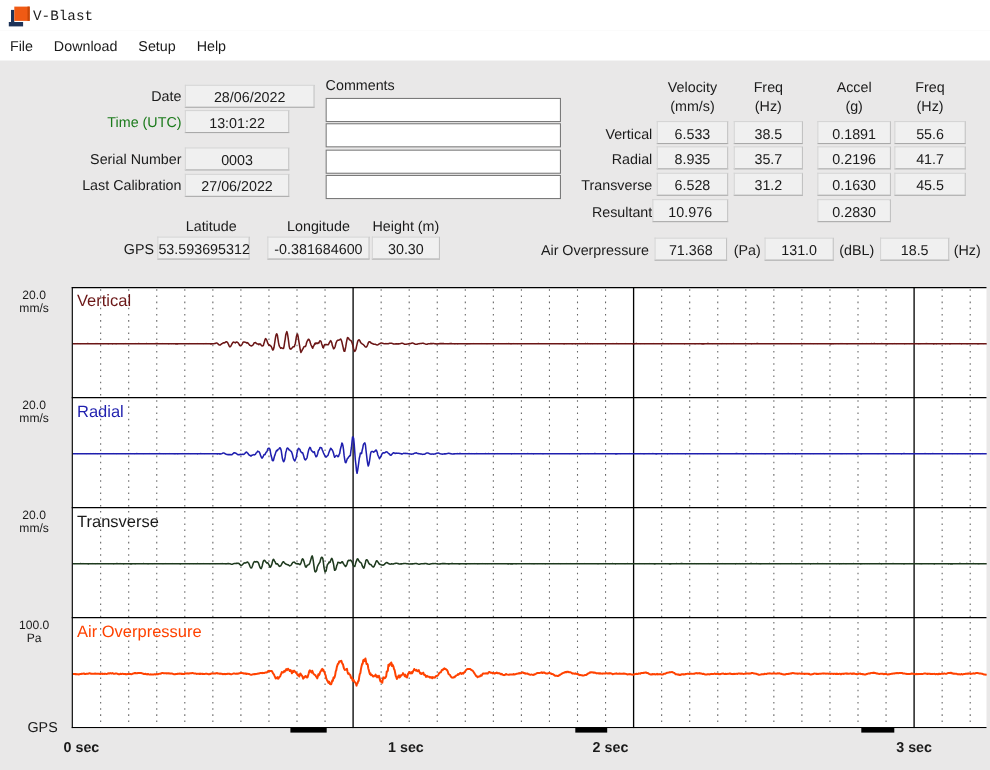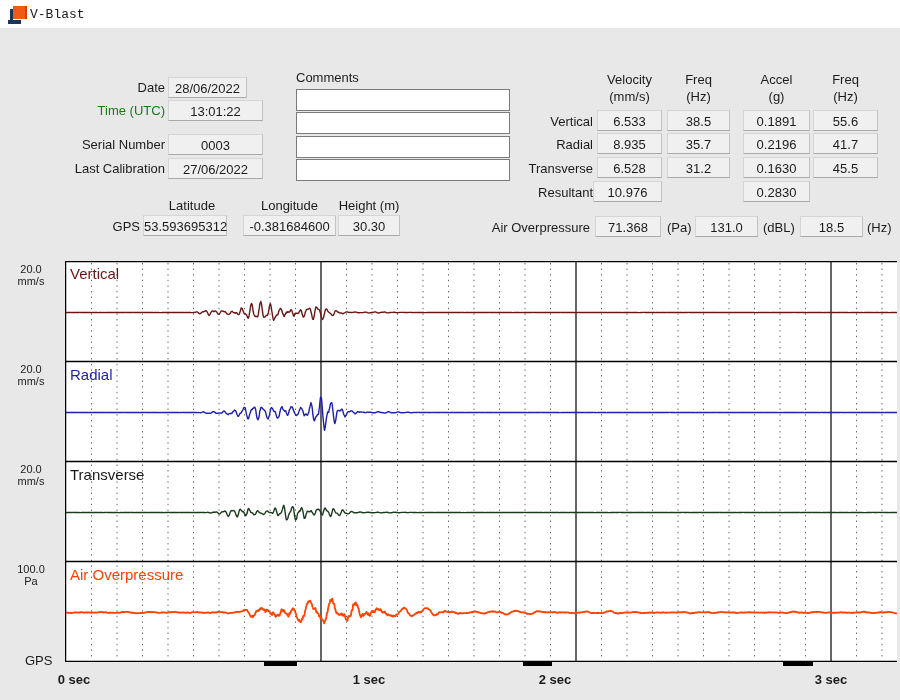--- a/index.html
+++ b/index.html
@@ -52,23 +52,29 @@
 
   <div class="titlebar">
     <span class="app-icon">
       <span class="pole"></span>
         <span class="base"></span>
         <span class="flag"></span>
     </span>
     <span class="app-title">V-Blast</span>
   </div>
 
+  <div class="menubar">
+    <span class="menu-item">File</span>
+    <span class="menu-item">Download</span>
+    <span class="menu-item">Setup</span>
+    <span class="menu-item">Help</span>
+  </div>
 
   <div class="lbl" style="left:20px;top:80px;width:145px">Date</div>
-  <div class="field" style="left:168px;top:77px;width:79px">28/06/2022</div>
+  <div class="field" style="left:168px;top:77px;width:118px">28/06/2022</div>
 
   <div class="lbl green" style="left:20px;top:103px;width:145px">Time (UTC)</div>
   <div class="field" style="left:168px;top:100px;width:95px">13:01:22</div>
 
   <div class="lbl" style="left:20px;top:137px;width:145px">Serial Number</div>
   <div class="field" style="left:168px;top:134px;width:95px">0003</div>
 
   <div class="lbl" style="left:20px;top:161px;width:145px">Last Calibration</div>
   <div class="field" style="left:168px;top:158px;width:95px">27/06/2022</div>
 

